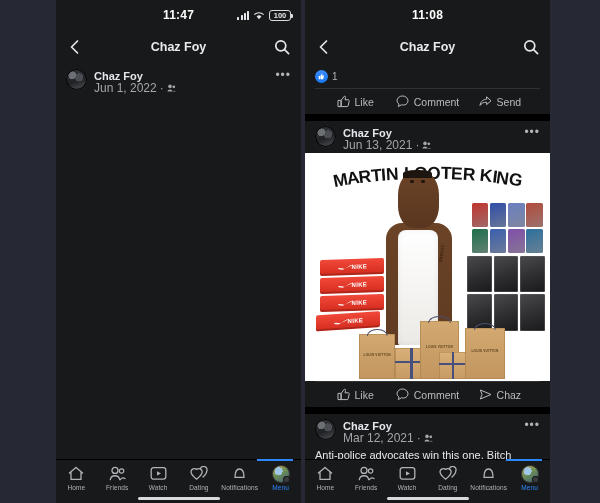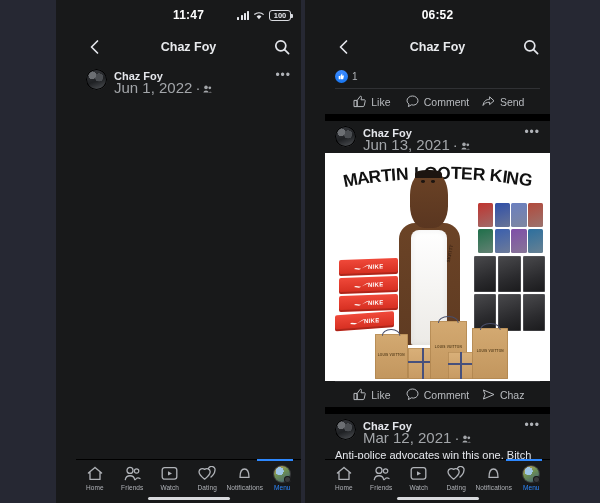--- a/index.html
+++ b/index.html
@@ -7,21 +7,21 @@
     width: 600px; height: 503px;
     background: #262833;
     font-family: "Liberation Sans", sans-serif;
     overflow: hidden;
   }
   .stage { position: relative; width: 600px; height: 503px; background: #262833; }
 
   .phone {
     position: absolute; top: 0; height: 503px; width: 245px;
     background: #18191a; overflow: hidden;
-    display: flex; flex-direction: column; padding-left: 20px;
+    display: flex; flex-direction: column;
   }
   .phone-left  { left: 56px; }
   .phone-right { left: 305px; }
 
   
   .statusbar {
     height: 30px; flex: 0 0 30px; position: relative;
     display: flex; align-items: center; justify-content: center;
     background: #18191a;
   }
@@ -69,21 +69,21 @@
   .avatar {
     width: 21px; height: 21px; border-radius: 50%; flex: 0 0 21px; margin-right: 7px;
     background:
       radial-gradient(circle at 30% 30%, #6c6f73 0 18%, transparent 19%),
       radial-gradient(circle at 62% 40%, #4a4d51 0 22%, transparent 23%),
       linear-gradient(160deg,#3a3c40 0%, #1f2124 55%, #55585c 100%);
     box-shadow: inset 0 0 0 1px #000;
   }
   .ph-meta { display: flex; flex-direction: column; justify-content: center; padding-top: 1px; }
   .ph-name { color: #e4e6eb; font-size: 11px; font-weight: bold; line-height: 12px; }
-  .ph-sub  { color: #a3a6aa; font-size: 15px; line-height: 12px; display:flex; align-items:center; gap:3px; }
+  .ph-sub  { color: #a3a6aa; font-size: 12px; line-height: 12px; display:flex; align-items:center; gap:3px; }
   .dots {
     position: absolute; right: 10px; top: 8px; color: #b0b3b8;
     font-size: 12px; letter-spacing: 1px; line-height: 6px; cursor: pointer;
   }
   .post-text {
     color: #e4e6eb; font-size: 11px; line-height: 14.5px;
     padding: 2px 10px 5px 10px;
   }
 
   
@@ -455,21 +455,21 @@
           </span>
         <span class="tlabel">Menu</span>
       </div>
       <div class="home-ind"></div>
     </div>
   </div>
 
   <div class="phone phone-right">
 
     <div class="statusbar">
-      <div class="status-time">06:52</div>
+      <div class="status-time">11:08</div>
     </div>
 
     <div class="appbar">
       <div class="back-btn">
         <svg width="18" height="18" viewBox="0 0 18 18">
             <path d="M11.5 3 L5.5 9 L11.5 15" stroke="#e4e6eb" stroke-width="1.7" fill="none" stroke-linecap="round" stroke-linejoin="round"></path>
           </svg>
       </div>
       <div class="title">Chaz Foy</div>
       <div class="search-btn">

